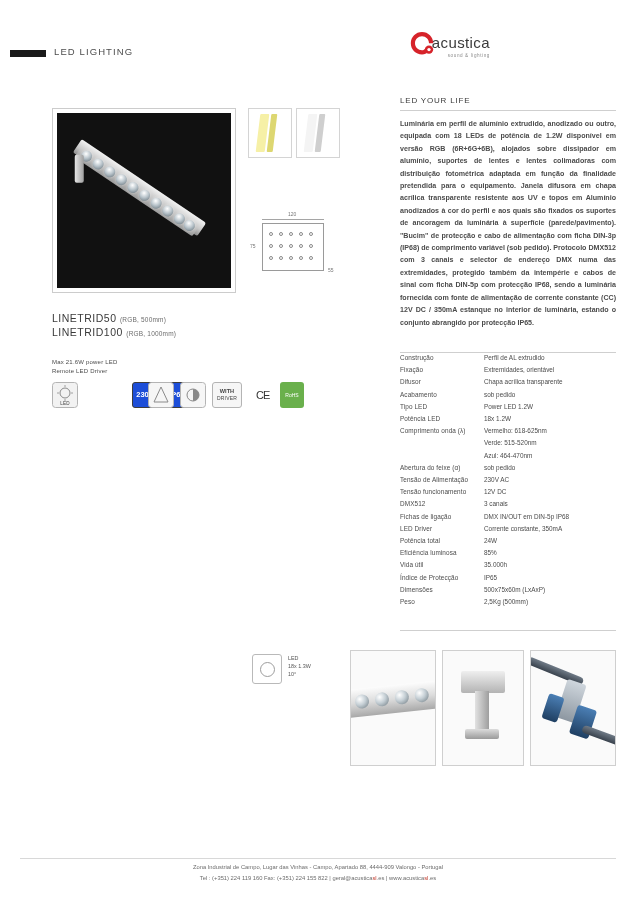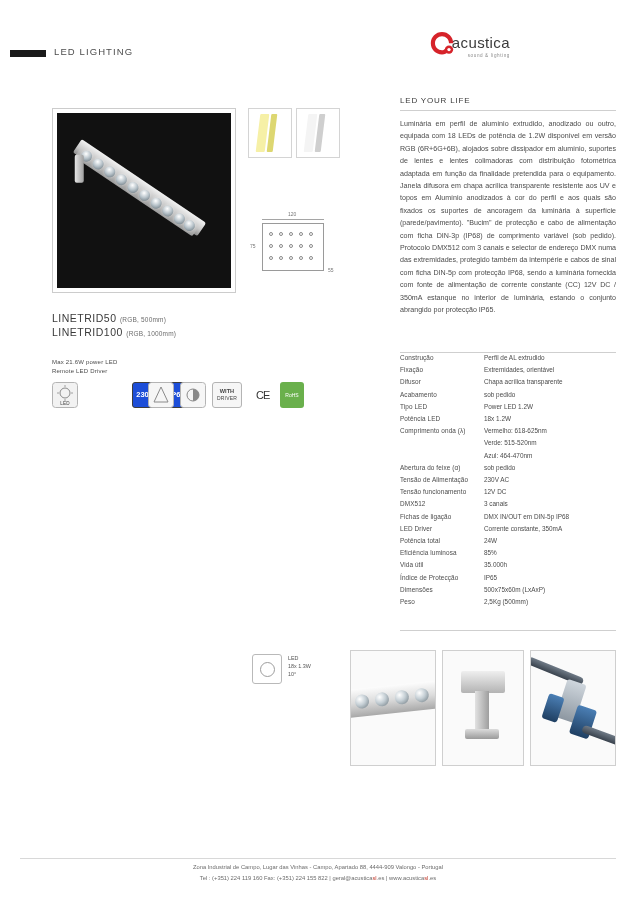--- a/index.html
+++ b/index.html
@@ -16,21 +16,20 @@
     overflow: hidden;
   }
 
   
   .header {
     position: absolute;
     top: 28px;
     left: 0;
     width: 528px;
     height: 60px;
-    padding-left: 20px;
   }
   .hdr-bar {
     position: absolute;
     left: 10px;
     top: 22px;
     width: 36px;
     height: 7px;
     background: #1a1a1a;
   }
   .hdr-title {
@@ -325,20 +324,21 @@
   }
   .desc {
     position: absolute;
     left: 400px;
     top: 118px;
     width: 216px;
     font-size: 7.1px;
     line-height: 12.4px;
     text-align: justify;
     color: #4b4b4b;
+    font-weight: bold;
   }
 
   
   .spec-table {
     position: absolute;
     left: 400px;
     top: 352px;
     width: 216px;
   }
   .spec-rule-top {

